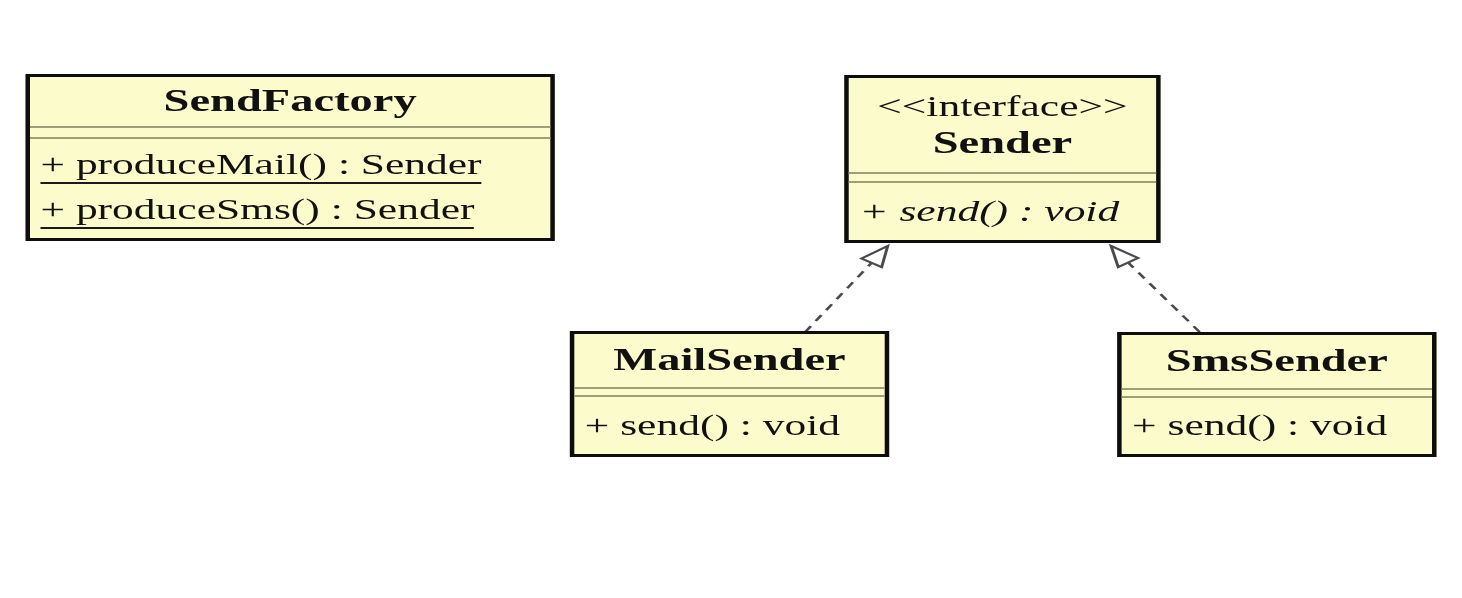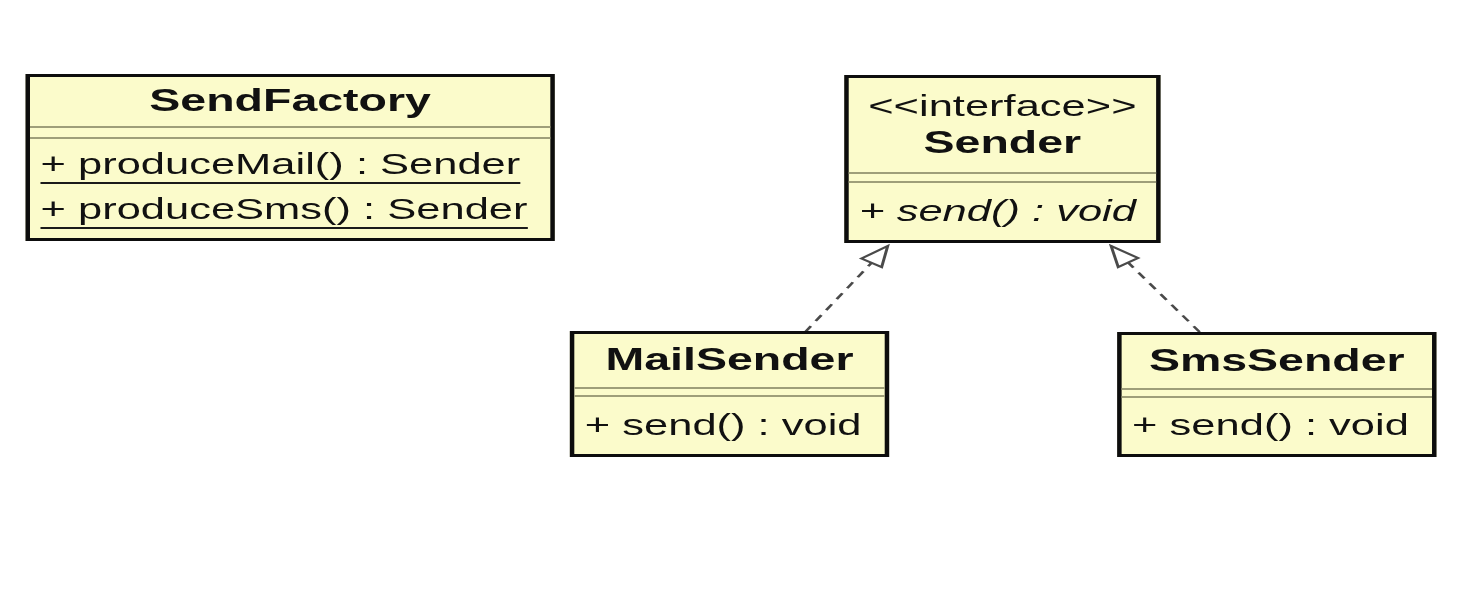--- a/index.html
+++ b/index.html
@@ -7,20 +7,21 @@
     background: #ffffff;
     width: 1462px; height: 598px;
     overflow: hidden;
     font-family: "Liberation Sans", "DejaVu Sans", sans-serif;
   }
   #viewport {
     position: relative;
     width: 1462px; height: 540px;
     overflow: hidden;
     background: #0f172a;
+    font-family: Liberation Serif, serif;
   }
   
   #canvas {
     position: absolute; top: 0; left: 0;
     width: 975px; height: 598px;
     transform: scale(1.4995, 1);
     transform-origin: top left;
     background: #ffffff;
   }
   #arrow-layer {

